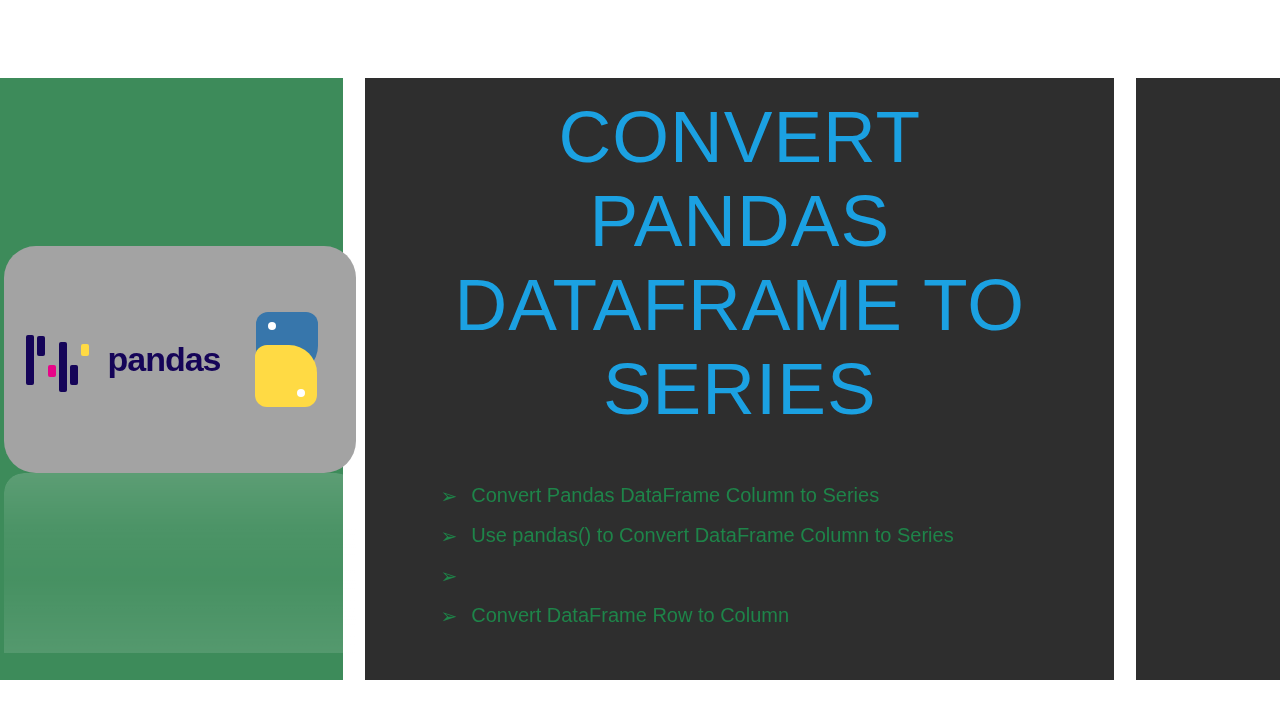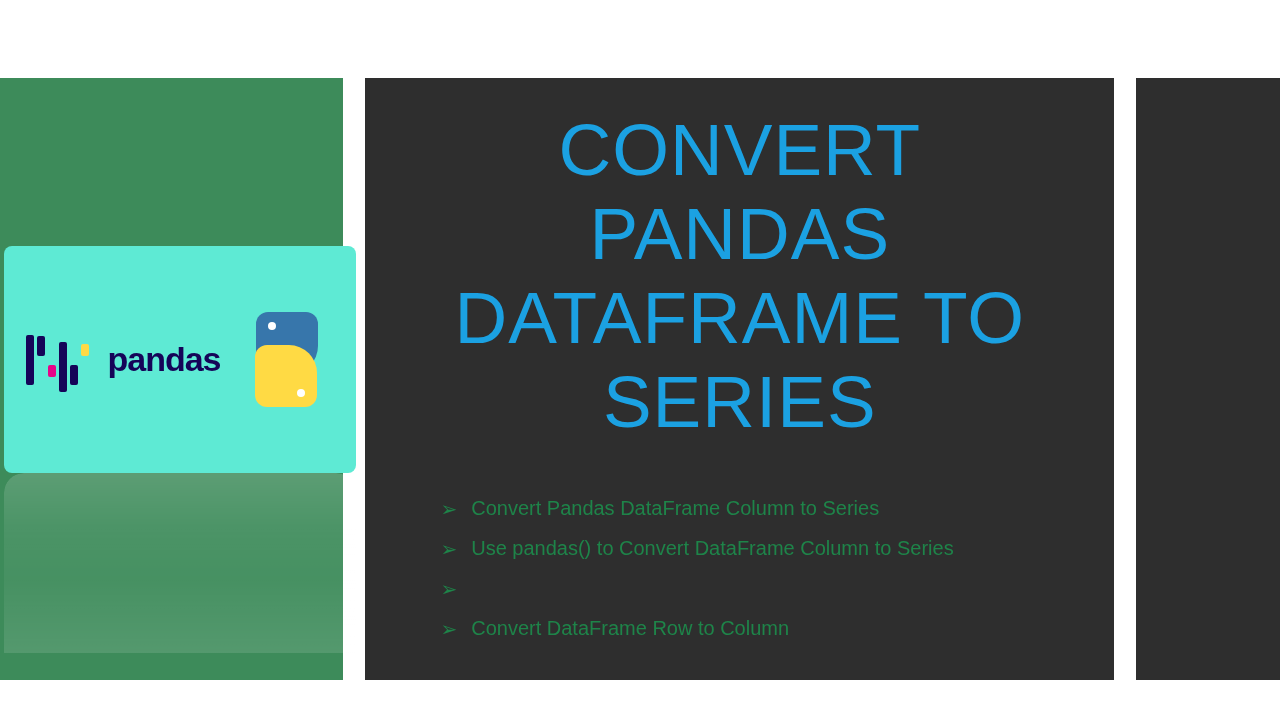--- a/index.html
+++ b/index.html
@@ -28,22 +28,22 @@
       height: 602px;
       background: #3d8b5a;
       position: relative;
     }
     .logo-card {
       position: absolute;
       top: 168px;
       left: 4px;
       width: 352px;
       height: 227px;
-      background: #5eead4;
-      border-radius: 8px;
+      background: #a3a3a3;
+      border-radius: 32px;
       display: flex;
       align-items: center;
       justify-content: center;
       padding: 20px;
     }
     .pandas-logo {
       display: flex;
       align-items: center;
       gap: 18px;
     }
@@ -128,21 +128,21 @@
       background: #ffffff;
       border-radius: 20px;
       mask-image: linear-gradient(to top, rgba(0,0,0,0.4) 0%, transparent 60%);
       -webkit-mask-image: linear-gradient(to top, rgba(0,0,0,0.4) 0%, transparent 60%);
     }
     .main-panel {
       margin-left: 22px;
       width: 777px;
       height: 602px;
       background: #2e2e2e;
-      padding: 30px 40px;
+      padding: 17px 40px;
     }
     .title {
       font-size: 73px;
       font-weight: 300;
       color: #1ba1e2;
       text-align: center;
       line-height: 1.15;
       letter-spacing: 1px;
       font-stretch: condensed;
       margin-bottom: 50px;

